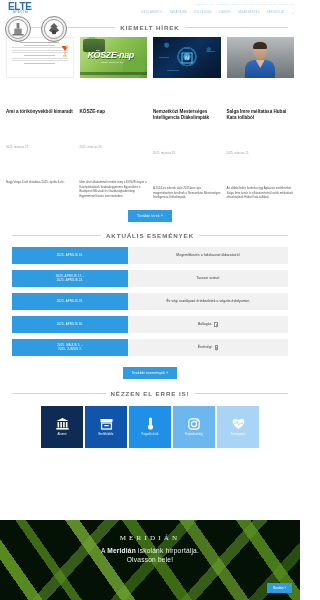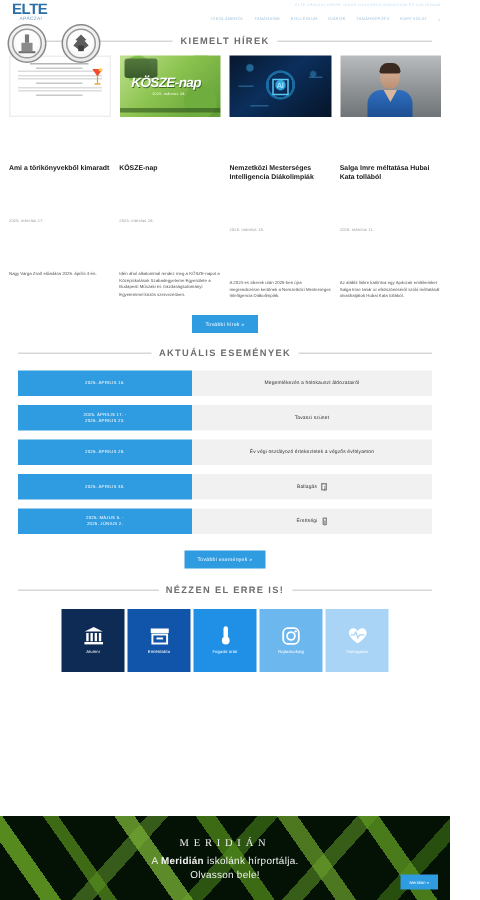--- a/index.html
+++ b/index.html
@@ -222,21 +222,21 @@
   .tile {
     width: 42px; height: 42px;
     display:flex; flex-direction:column; align-items:center; justify-content:center;
     gap: 3px; color:#fff; cursor:pointer;
   }
   .tile-label { font-size: 2.8px; line-height:3.4px; text-align:center; letter-spacing:.1px; }
   .tile svg { display:block; }
 
   
   .banner {
-    position:absolute; left:0; bottom:0; width:300px; height:56px;
+    position:absolute; left:0; bottom:0; width:300px; height:80px;
     overflow:hidden; background:#4c1d95;
   }
   .banner-bg {
     position:absolute; inset:0;
     background:
       linear-gradient(55deg, transparent 0 8%, rgba(140,220,50,.85) 8% 12%, transparent 12% 20%,
         rgba(120,200,40,.7) 20% 23%, transparent 23% 34%, rgba(160,235,70,.8) 34% 38%,
         transparent 38% 50%, rgba(110,190,35,.75) 50% 54%, transparent 54% 66%,
         rgba(150,225,60,.7) 66% 70%, transparent 70% 82%, rgba(125,205,45,.8) 82% 86%, transparent 86%),
       linear-gradient(-48deg, transparent 0 10%, rgba(90,165,30,.6) 10% 14%, transparent 14% 28%,

